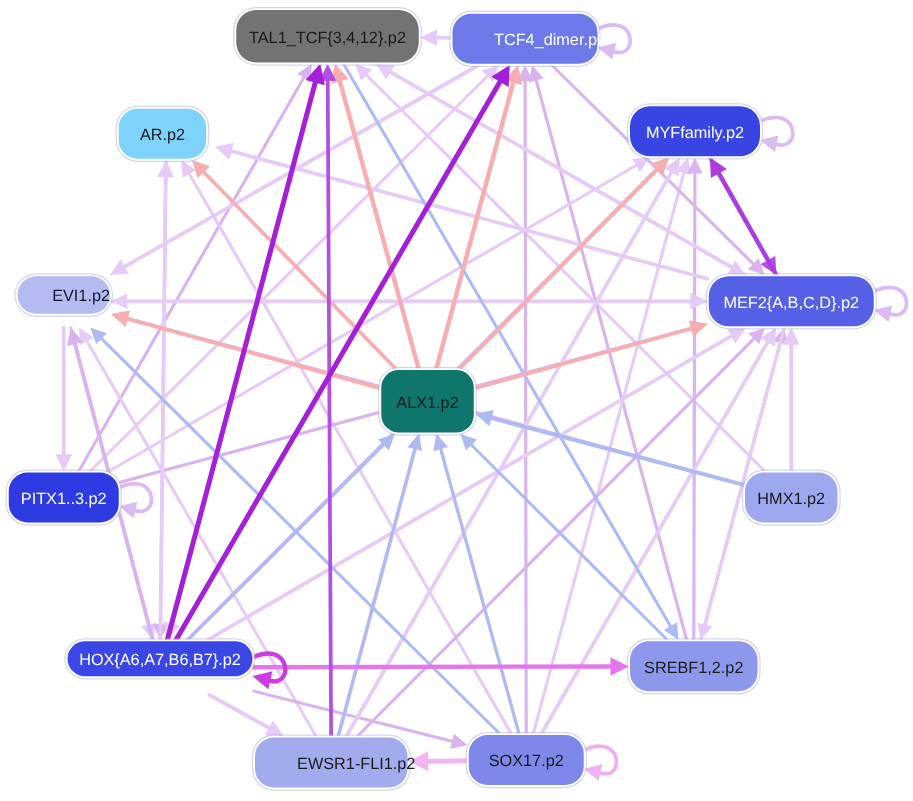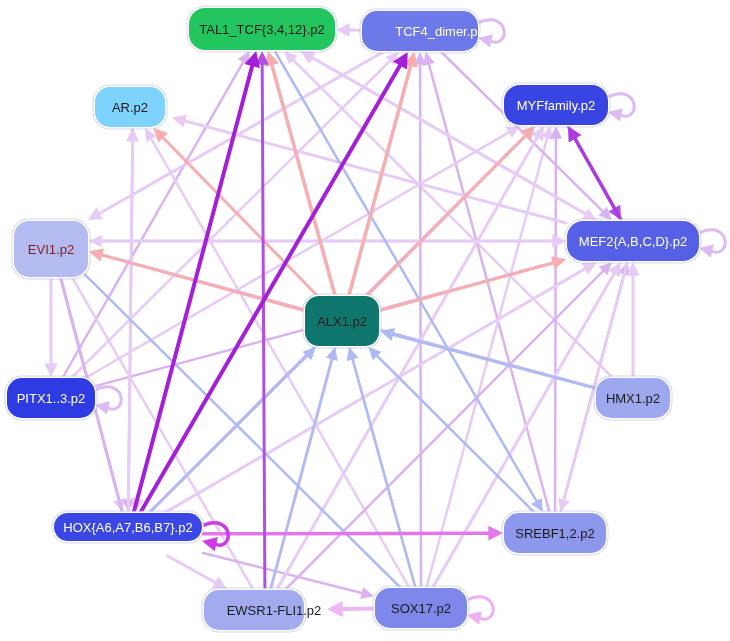--- a/index.html
+++ b/index.html
@@ -139,53 +139,53 @@
       <path d="M 699 233 C 732 218, 732 262, 709 250" fill="none" stroke="#dcbaf2" stroke-width="3" stroke-linecap="round"></path>
       <polygon points="699,248 713.8303462269168,244.35125627238978 710.9297121608026,257.5359565729085" fill="#dcbaf2"></polygon>
       <path d="M 95 390 C 128 375, 128 419, 105 407" fill="none" stroke="#dcbaf2" stroke-width="3" stroke-linecap="round"></path>
       <polygon points="95,405 109.83034622691679,401.35125627238983 106.92971216080267,414.5359565729085" fill="#dcbaf2"></polygon>
       <path d="M 202 526 C 235 511, 235 555, 212 543" fill="none" stroke="#cc3ce2" stroke-width="3.5" stroke-linecap="round"></path>
       <polygon points="202,541 217.89244708445858,536.9449721742404 214.72323579000056,551.3504780581405" fill="#cc3ce2"></polygon>
       <path d="M 467 600 C 500 585, 500 629, 477 617" fill="none" stroke="#eeb0f2" stroke-width="3" stroke-linecap="round"></path>
       <polygon points="467,615 481.8303462269168,611.3512562723898 478.9297121608027,624.5359565729085" fill="#eeb0f2"></polygon>
     </svg>
   <div id="node-layer">
-      <div class="node" style="left: 189px; top: 8px; width: 146px; height: 42px; background: #22c55e; color: rgb(26, 26, 26); border-radius: 16px; justify-content: center;">
+      <div class="node" style="left: 189px; top: 8px; width: 146px; height: 42px; background: #737373; color: rgb(26, 26, 26); border-radius: 16px; justify-content: center;">
         <span>TAL1_TCF{3,4,12}.p2</span>
       </div>
       <div class="node" style="left: 362px; top: 11px; width: 116px; height: 40px; background: rgb(109, 120, 233); color: rgb(255, 255, 255); border-radius: 15px; padding-left: 40px;">
         <span>TCF4_dimer.p2</span>
       </div>
       <div class="node" style="left: 95px; top: 87px; width: 70px; height: 40px; background: #7dd3fc; color: rgb(26, 26, 26); border-radius: 15px;">
         <span>AR.p2</span>
       </div>
       <div class="node" style="left: 504px; top: 85px; width: 104px; height: 40px; background: rgb(57, 69, 227); color: rgb(255, 255, 255); border-radius: 16px;">
         <span>MYFfamily.p2</span>
       </div>
-      <div class="node" style="left: 14px; top: 221px; width: 74px; height: 56px; background: rgb(179, 187, 240); color: #7f1d1d; border-radius: 15px;">
+      <div class="node" style="left: 14px; top: 221px; width: 74px; height: 30px; background: rgb(179, 187, 240); color: #0f172a; border-radius: 15px; justify-content: flex-end;">
         <span>EVI1.p2</span>
       </div>
       <div class="node" style="left: 567px; top: 221px; width: 132px; height: 40px; background: rgb(85, 96, 231); color: rgb(255, 255, 255); border-radius: 16px;">
         <span>MEF2{A,B,C,D}.p2</span>
       </div>
       <div class="node" style="left: 305px; top: 296px; width: 74px; height: 50px; background: #0f766e; color: rgb(26, 26, 26); border-radius: 14px; text-align: center;">
         <span>ALX1.p2</span>
       </div>
       <div class="node" style="left: 7px; top: 378px; width: 88px; height: 40px; background: rgb(46, 59, 227); color: rgb(255, 255, 255); border-radius: 15px;">
         <span>PITX1..3.p2</span>
       </div>
       <div class="node" style="left: 596px; top: 378px; width: 74px; height: 40px; background: rgb(158, 168, 238); color: rgb(26, 26, 26); border-radius: 15px;">
         <span>HMX1.p2</span>
       </div>
       <div class="node" style="left: 54px; top: 513px; width: 148px; height: 28px; background: rgb(58, 71, 229); color: rgb(255, 255, 255); border-radius: 19px;">
         <span>HOX{A6,A7,B6,B7}.p2</span>
       </div>
       <div class="node" style="left: 504px; top: 513px; width: 102px; height: 40px; background: rgb(141, 151, 236); color: rgb(26, 26, 26); border-radius: 15px;">
         <span>SREBF1,2.p2</span>
       </div>
-      <div class="node" style="left: 204px; top: 590px; width: 100px; height: 40px; background: rgb(162, 171, 238); color: rgb(26, 26, 26); border-radius: 15px; padding-left: 40px;">
+      <div class="node" style="left: 204px; top: 590px; width: 122px; height: 40px; background: rgb(162, 171, 238); color: rgb(26, 26, 26); border-radius: 15px; padding-left: 40px;">
         <span>EWSR1-FLI1.p2</span>
       </div>
       <div class="node" style="left: 375px; top: 588px; width: 92px; height: 40px; background: rgb(126, 136, 234); color: rgb(26, 26, 26); border-radius: 15px;">
         <span>SOX17.p2</span>
       </div>
     </div>
 </div>
 
 </body></html>

